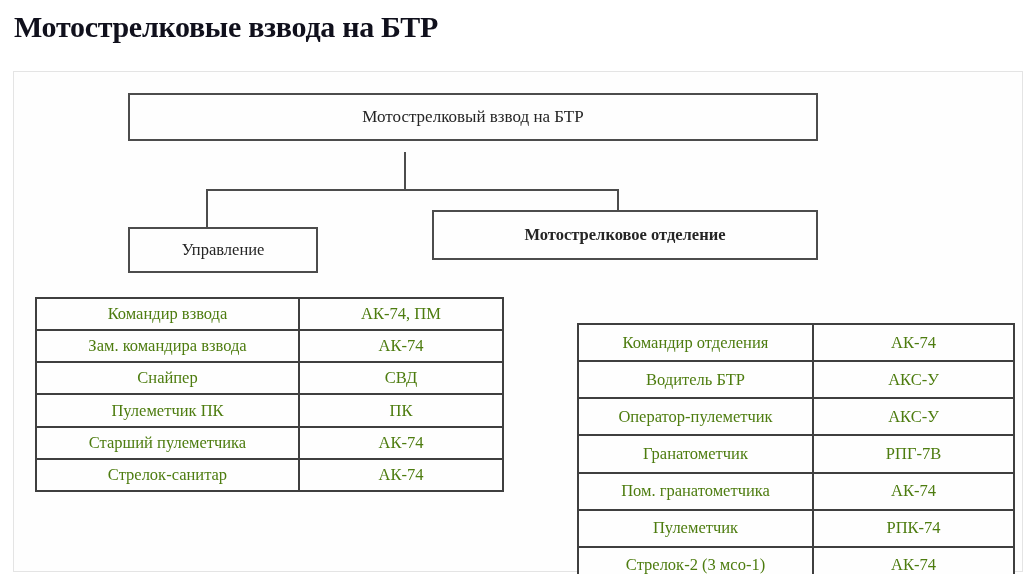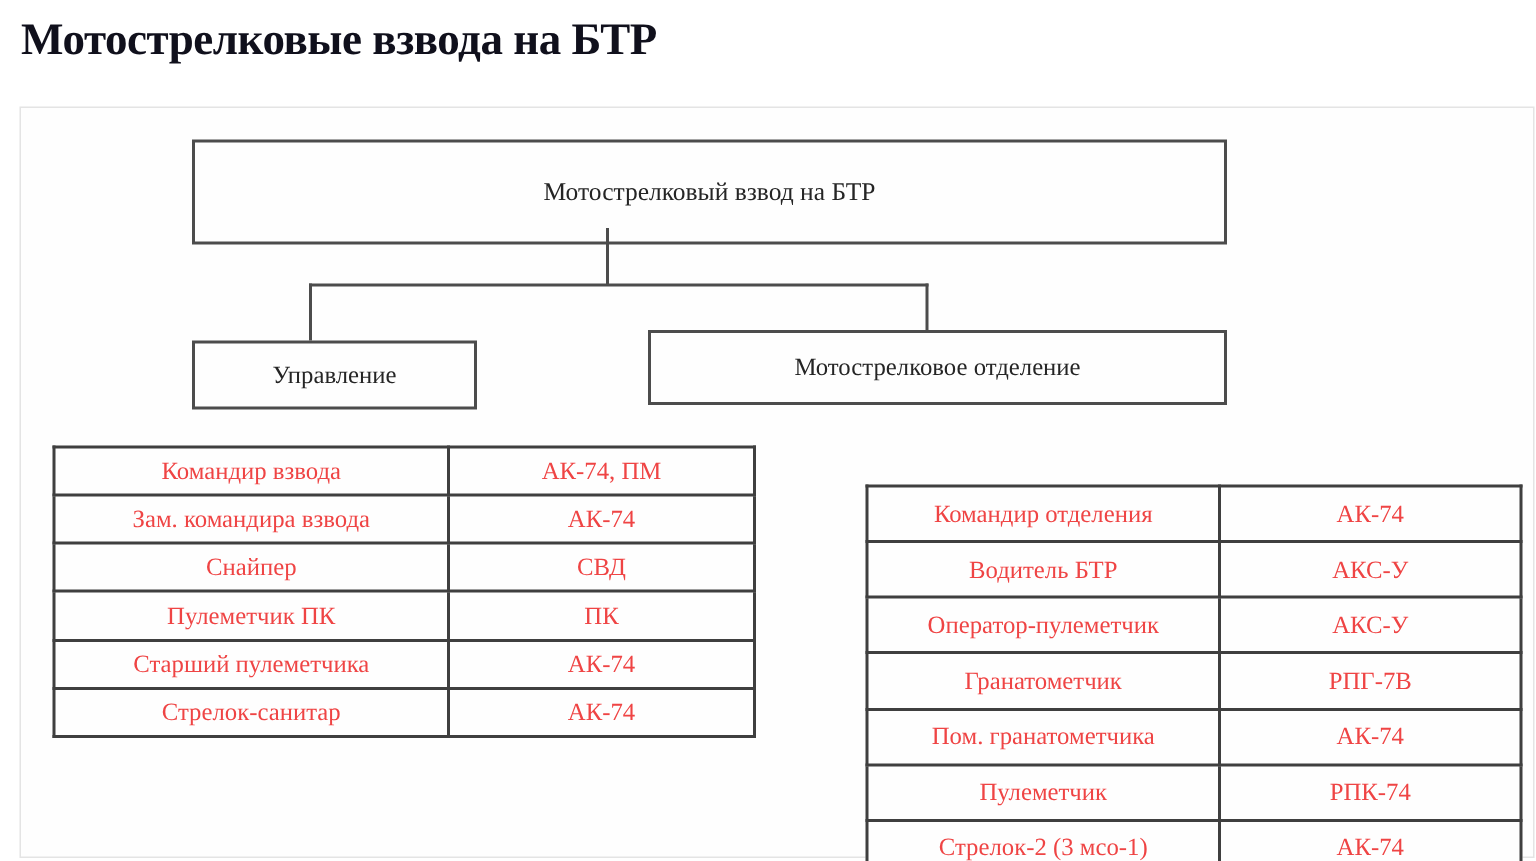--- a/index.html
+++ b/index.html
@@ -43,37 +43,37 @@
     border: 2px solid #4c4c4c;
     background: #fefefe;
     display: flex;
     align-items: center;
     justify-content: center;
     text-align: center;
     font-size: 17px;
     color: #252525;
     box-sizing: border-box;
   }
-  .node-root   { left: 128px; top: 93px;  width: 690px; height: 70px; }
+  .node-root   { left: 128px; top: 93px;  width: 690px; height: 48px; }
   .node-left   { left: 128px; top: 227px; width: 190px; height: 46px; font-size: 16.5px; }
-  .node-right  { left: 432px; top: 220px; width: 386px; height: 50px; font-size: 16.5px; }
+  .node-right  { left: 432px; top: 210px; width: 386px; height: 50px; font-size: 16.5px; font-weight: bold; }
   
   .line { position: absolute; background: #4c4c4c; }
   .stem       { left: 404px; top: 152px; width: 2px;   height: 38px; }
   .tbar       { left: 206px; top: 189px; width: 413px; height: 2px;  }
   .drop-left  { left: 206px; top: 189px; width: 2px;   height: 40px; }
   .drop-right { left: 617px; top: 189px; width: 2px;   height: 38px; }
   
   table.weapons {
     position: absolute;
     border-collapse: collapse;
     table-layout: fixed;
     background: #fefefe;
     font-size: 16.5px;
-    color: #ef4444;
+    color: #4d7c0f;
   }
   table.weapons td {
     border: 2px solid #3f3f3f;
     text-align: center;
     vertical-align: middle;
     padding: 0 4px;
     overflow: hidden;
     white-space: nowrap;
   }
   table.table-left {

